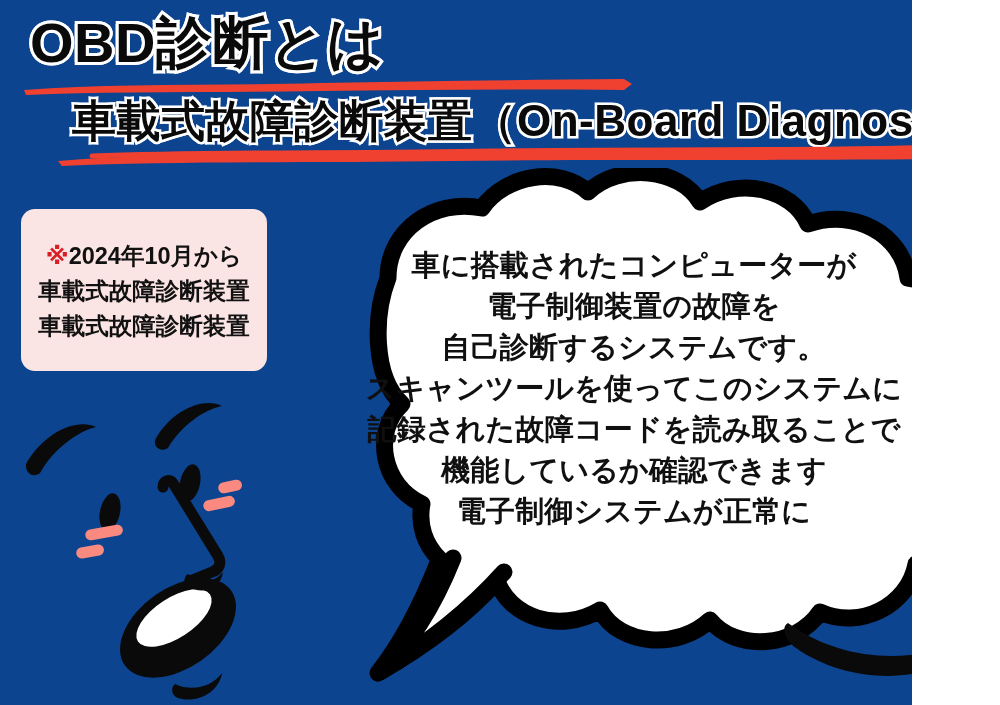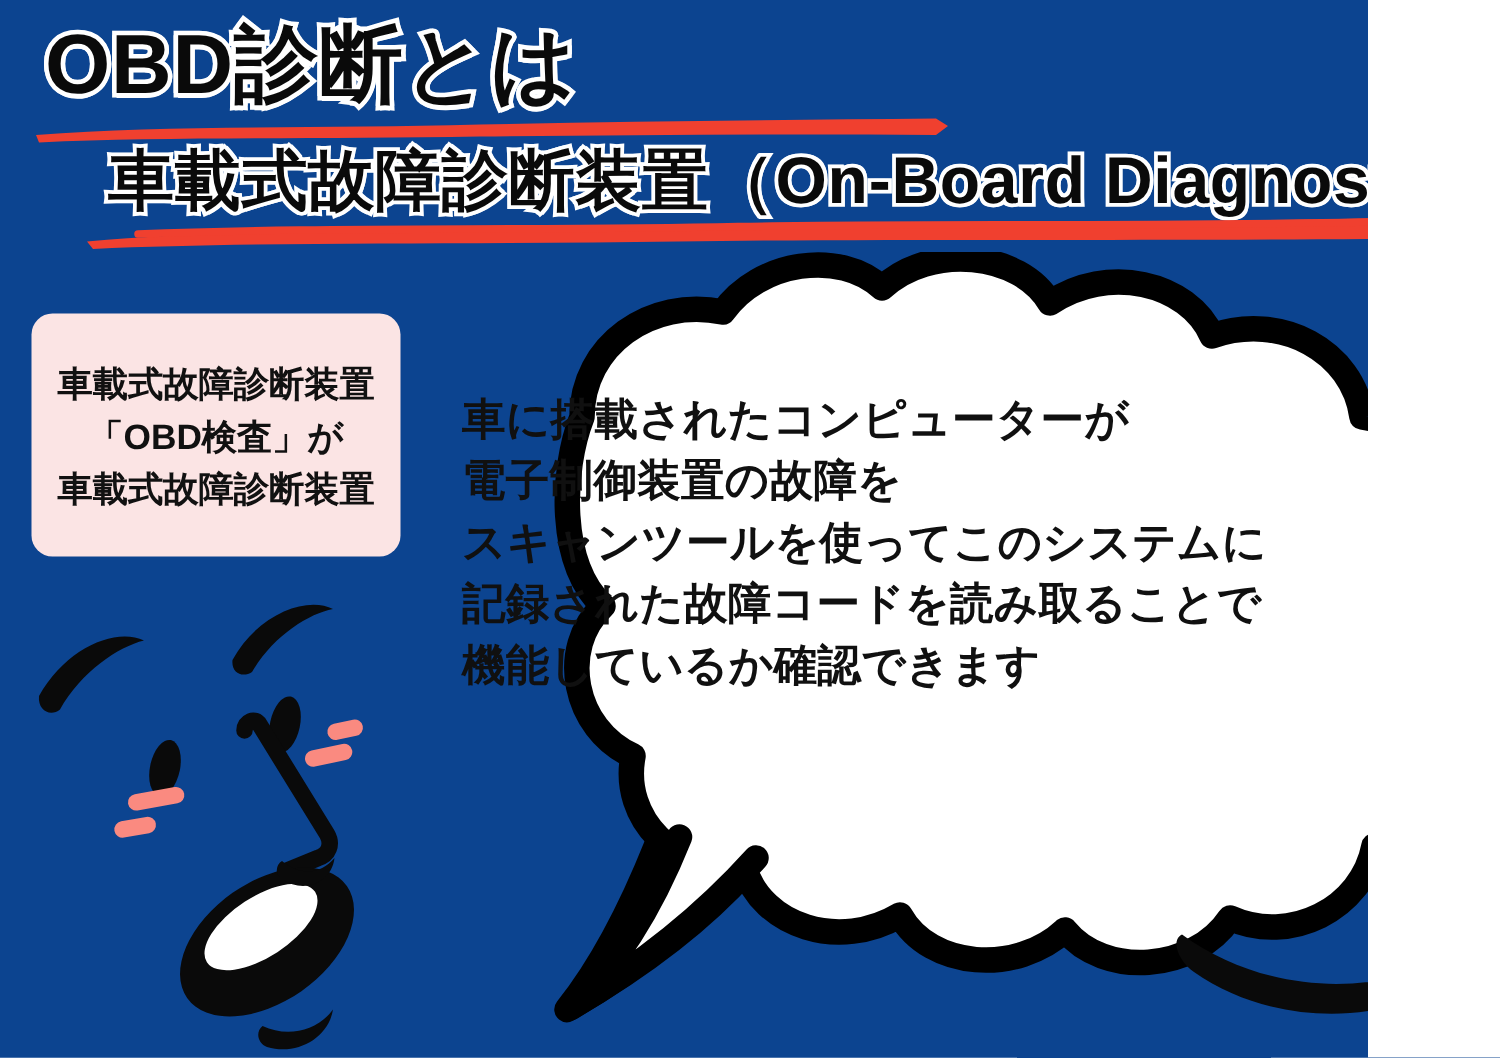--- a/index.html
+++ b/index.html
@@ -111,22 +111,23 @@
   #bubble-svg {
     position: absolute;
     left: 0;
     top: 0;
     width: 732px;
     height: 520px;
   }
   #bubble-text {
     position: absolute;
     left: 40px;
-    top: 92px;
+    top: 77px;
     width: 652px;
+    text-align: center;
   }
   #bubble-text .bubble-line {
     color: #101010;
     font-size: 29px;
     line-height: 41px;
     font-weight: 700;
     white-space: nowrap;
     letter-spacing: 0.2px;
   }
 </style>
@@ -173,24 +174,24 @@
     <div id="title-sub" class="title-line">車載式故障診断装置（On-Board Diagnostics）</div>
 
     <svg style="position:absolute;left:52px;top:143px;width:910px;height:24px;" viewBox="0 0 910 24" preserveAspectRatio="none">
       <path d="M6,18 C120,8 260,12 400,8 C540,5 700,7 880,2 L904,6 L898,16 C700,18 540,16 400,18 C260,20 120,18 10,23 Z" fill="#f0402f"></path>
       <path d="M40,13 C160,8 300,11 440,8 C560,6 700,8 860,5" fill="none" stroke="#f0402f" stroke-width="5" stroke-linecap="round"></path>
     </svg>
   </div>
 
   <div id="note-box">
     <div class="note-line">
+      <span class="asterisk">※</span><span>2024年10月から</span>
+    </div>
+    <div class="note-line">
       <span>車載式故障診断装置</span>
-    </div>
-    <div class="note-line">
-      <span>「OBD検査」が</span>
     </div>
     <div class="note-line">
       <span>車載式故障診断装置</span>
     </div>
   </div>
 
   <div id="bubble-wrap">
     <svg id="bubble-svg" viewBox="0 0 732 520" preserveAspectRatio="none">
 
       <g>
@@ -217,19 +218,21 @@
         <path d="M185,390 C165,440 140,478 112,504 C156,478 200,444 236,404 Z" fill="#ffffff"></path>
         <path d="M236,404 C200,444 156,478 112,504 C140,478 165,440 185,390" fill="none" stroke="#000000" stroke-width="17" stroke-linecap="round" stroke-linejoin="round"></path>
       </g>
 
       <path d="M520,455 C584,502 680,498 722,448 C706,512 596,528 528,480 C518,473 512,459 520,455 Z" fill="#0a0a0a"></path>
     </svg>
 
     <div id="bubble-text">
       <div class="bubble-line">車に搭載されたコンピューターが</div>
       <div class="bubble-line">電子制御装置の故障を</div>
+      <div class="bubble-line">自己診断するシステムです。</div>
       <div class="bubble-line">スキャンツールを使ってこのシステムに</div>
       <div class="bubble-line">記録された故障コードを読み取ることで</div>
       <div class="bubble-line">機能しているか確認できます</div>
+      <div class="bubble-line">電子制御システムが正常に</div>
     </div>
   </div>
 
 </div>
 
 </body></html>

